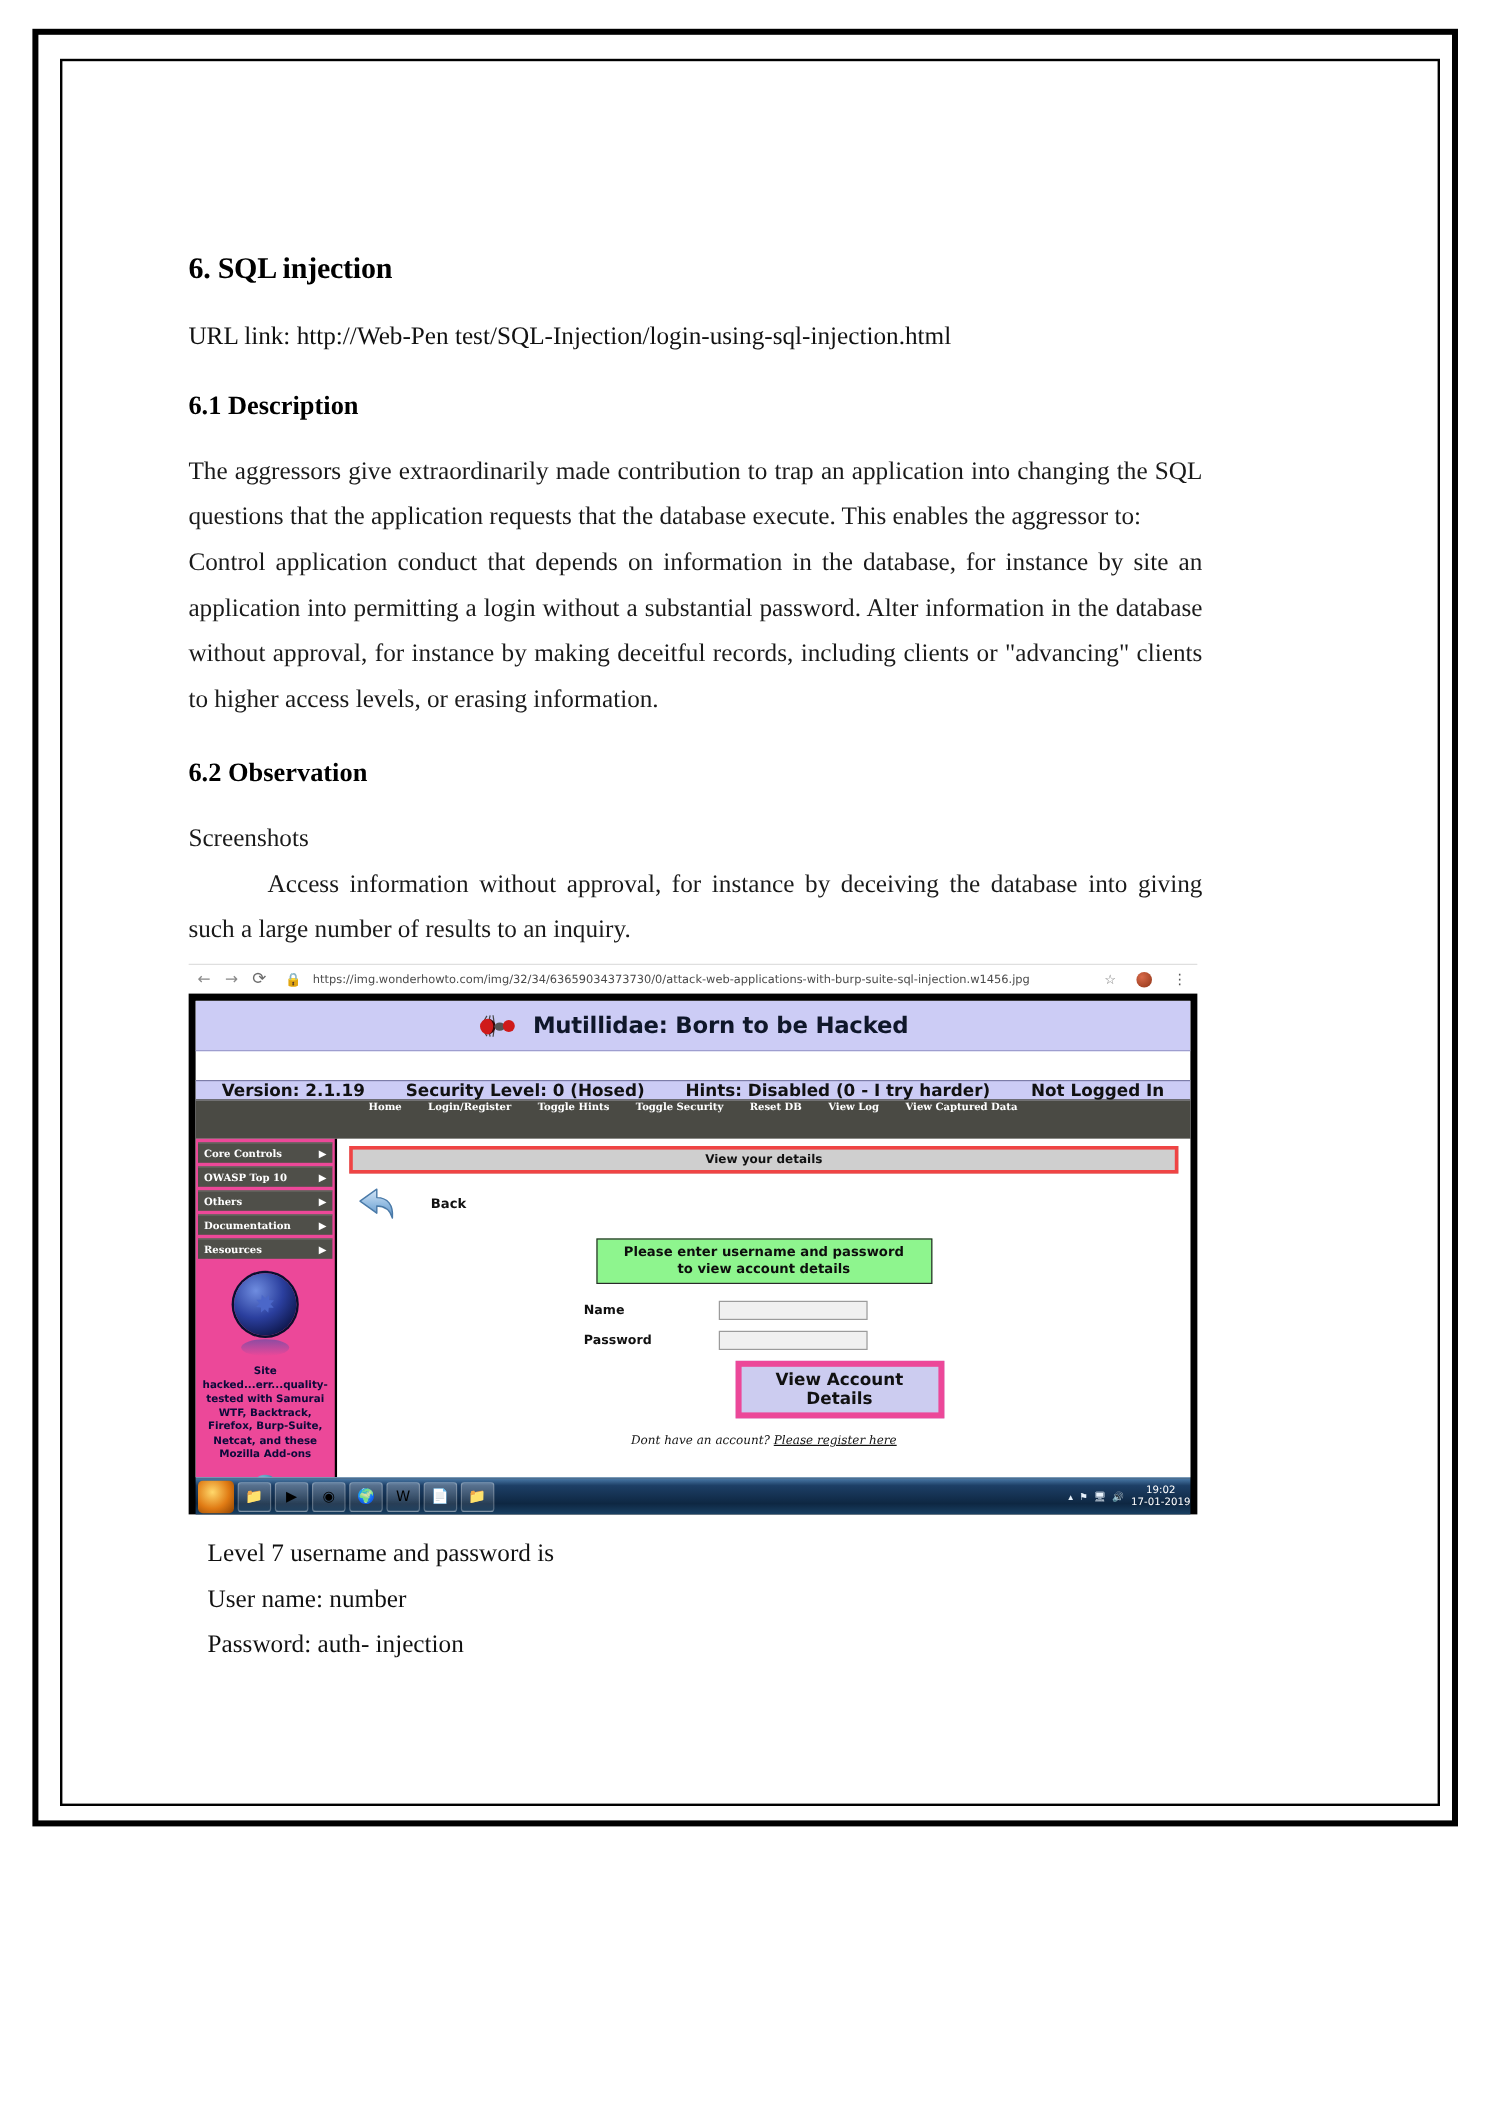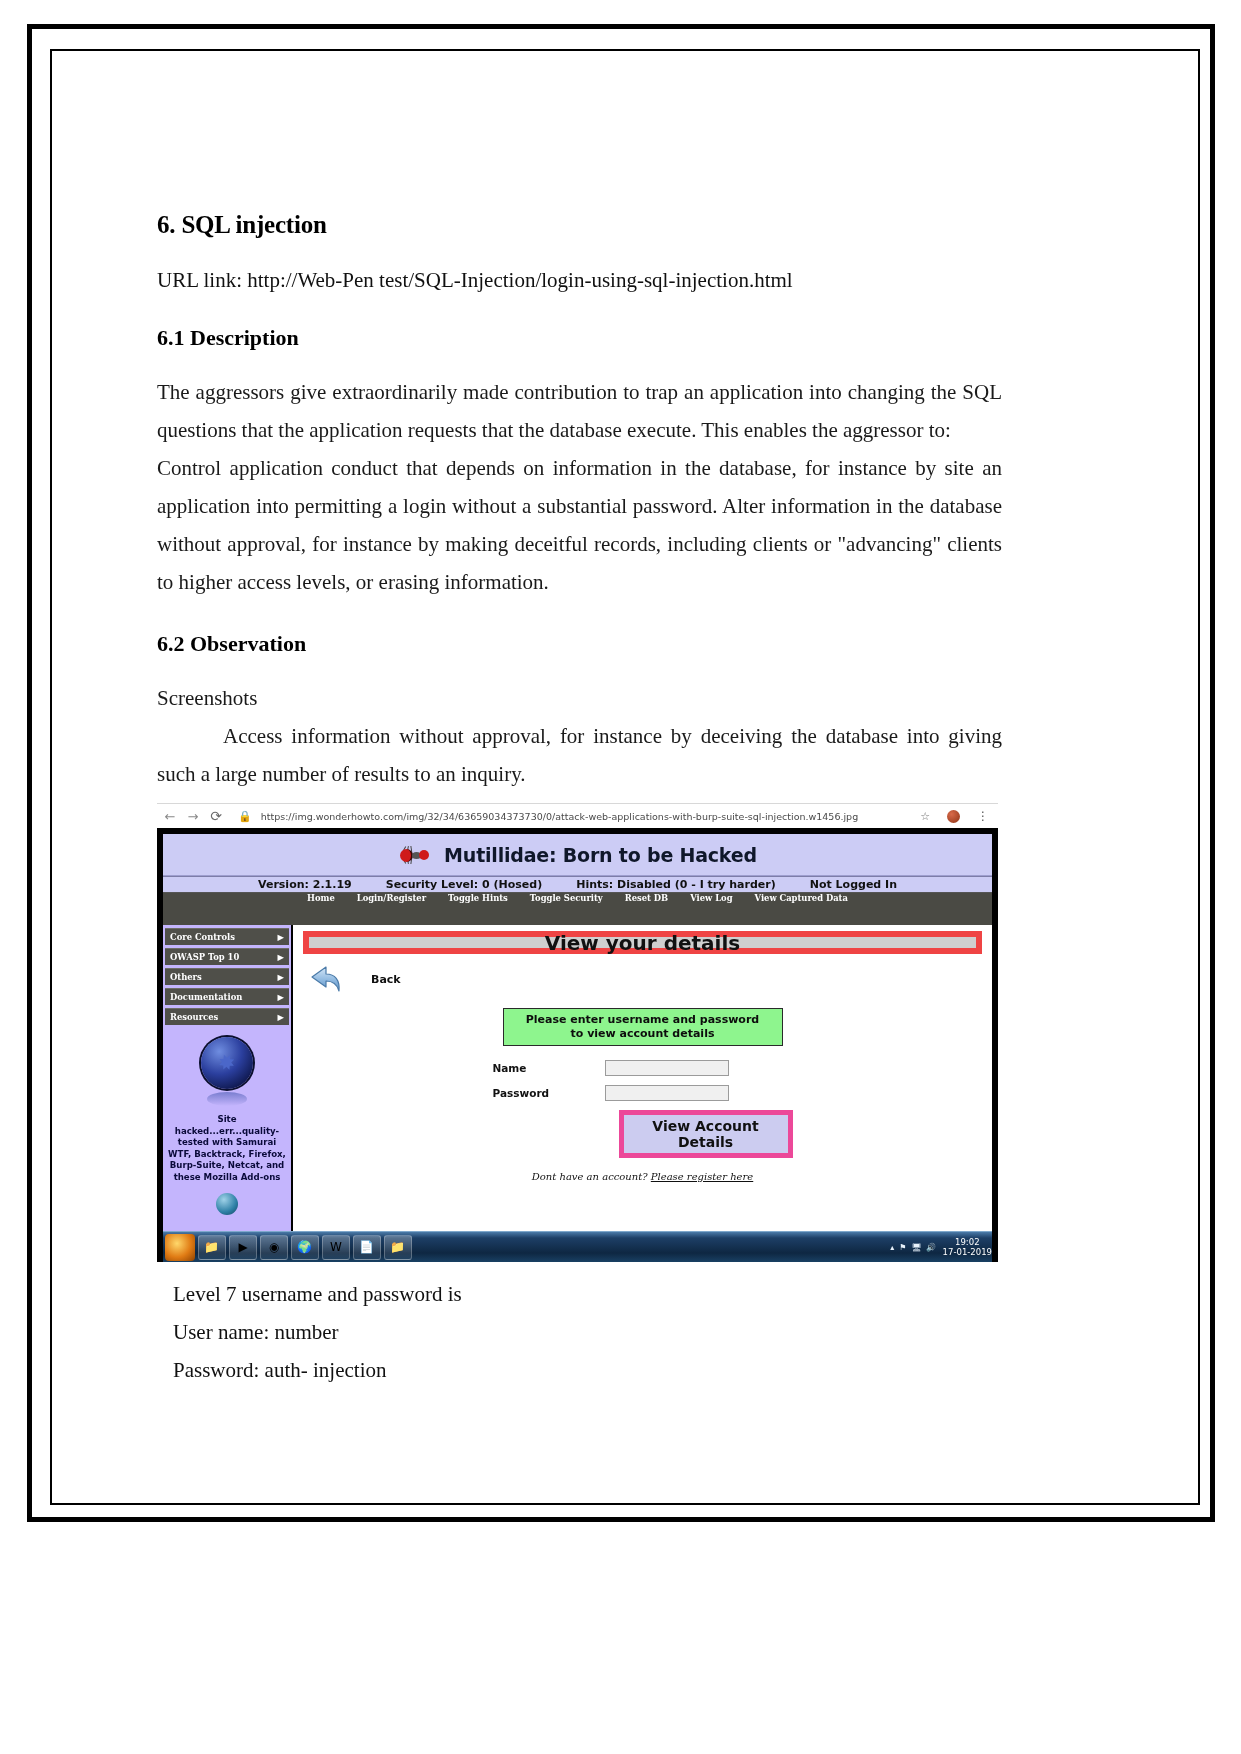--- a/index.html
+++ b/index.html
@@ -167,42 +167,43 @@
   }
   .status-bar {
     height: 17px;
     background: #ccccf5;
     border-top: 1px solid #7d7da8;
     border-bottom: 1px solid #555;
     display: flex;
     align-items: center;
     justify-content: center;
     gap: 34px;
-    font-size: 11px;
+    font-size: 14px;
     font-weight: bold;
     color: #111;
     font-family: "DejaVu Sans", sans-serif;
+    margin-top: 24px;
   }
   .navmenu {
     height: 32px;
     background: #4a4a44;
     display: flex;
     justify-content: center;
     gap: 22px;
     font-family: "DejaVu Serif", serif;
     font-size: 8.4px;
     font-weight: bold;
     color: #ffffff;
   }
   .navmenu span { white-space: nowrap; }
 
   .body-row { display: flex; height: 320px; }
   .sidebar {
-    width: 130px;
-    background: #c4b5fd;
+    width: 118px;
+    background: #ec4899;
     border-right: 2px solid #000;
     padding: 3px 2px 0 2px;
   }
   .side-btn {
     background: #4f4f49;
     color: #fff;
     font-family: "DejaVu Serif", serif;
     font-size: 8.4px;
     font-weight: bold;
     height: 17px;
@@ -249,25 +250,25 @@
     background: radial-gradient(circle at 36% 30%, #9fd2e8, #2d7fa5 60%, #14415c);
   }
 
   .main-area {
     flex: 1;
     background: #fff;
     padding: 6px 10px 0 10px;
   }
   .page-title-bar {
     background: #cfcfcf;
-    border: 6px solid #ef4444;
+    border: 3px solid #ef4444;
     height: 23px;
     display: flex; align-items: center; justify-content: center;
     font-family: "DejaVu Sans", sans-serif;
-    font-size: 20px; font-weight: bold; color: #111;
+    font-size: 10px; font-weight: bold; color: #111;
   }
   .back-row {
     display: flex; align-items: center; gap: 24px;
     margin-top: 10px; margin-left: 6px;
   }
   .back-arrow {
     width: 38px; height: 30px;
     position: relative;
   }
   .back-arrow svg { display: block; }

